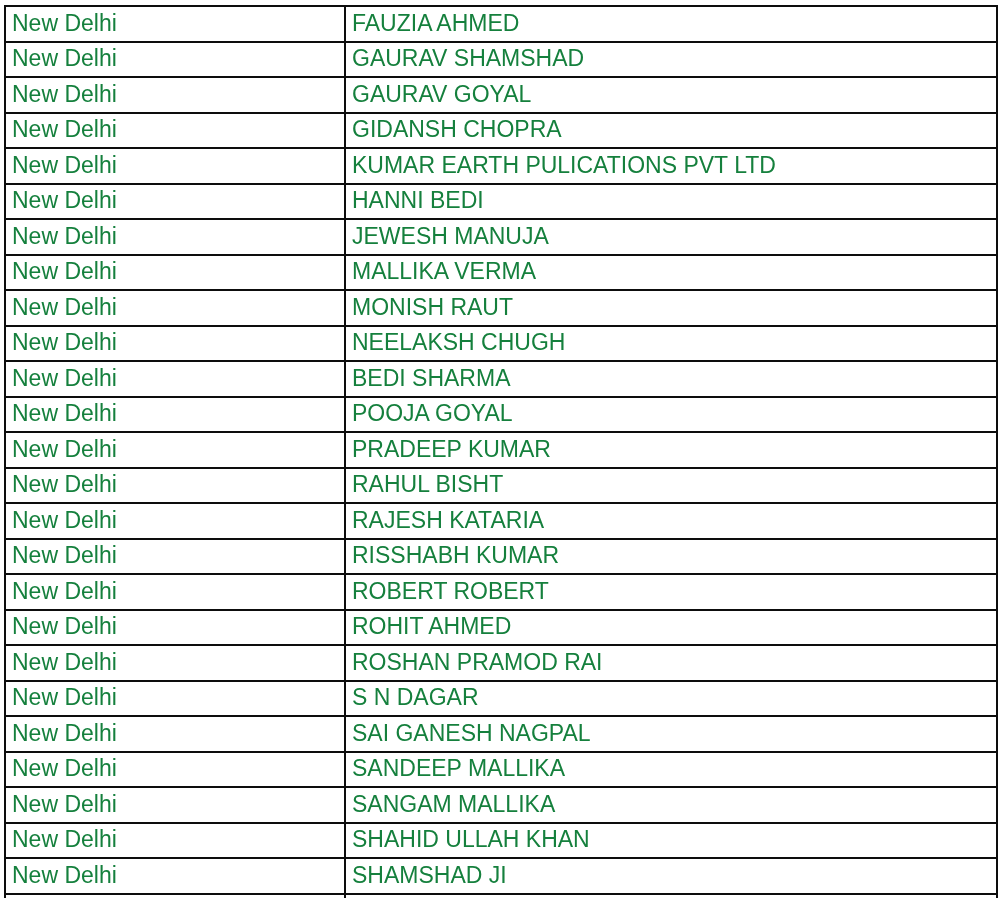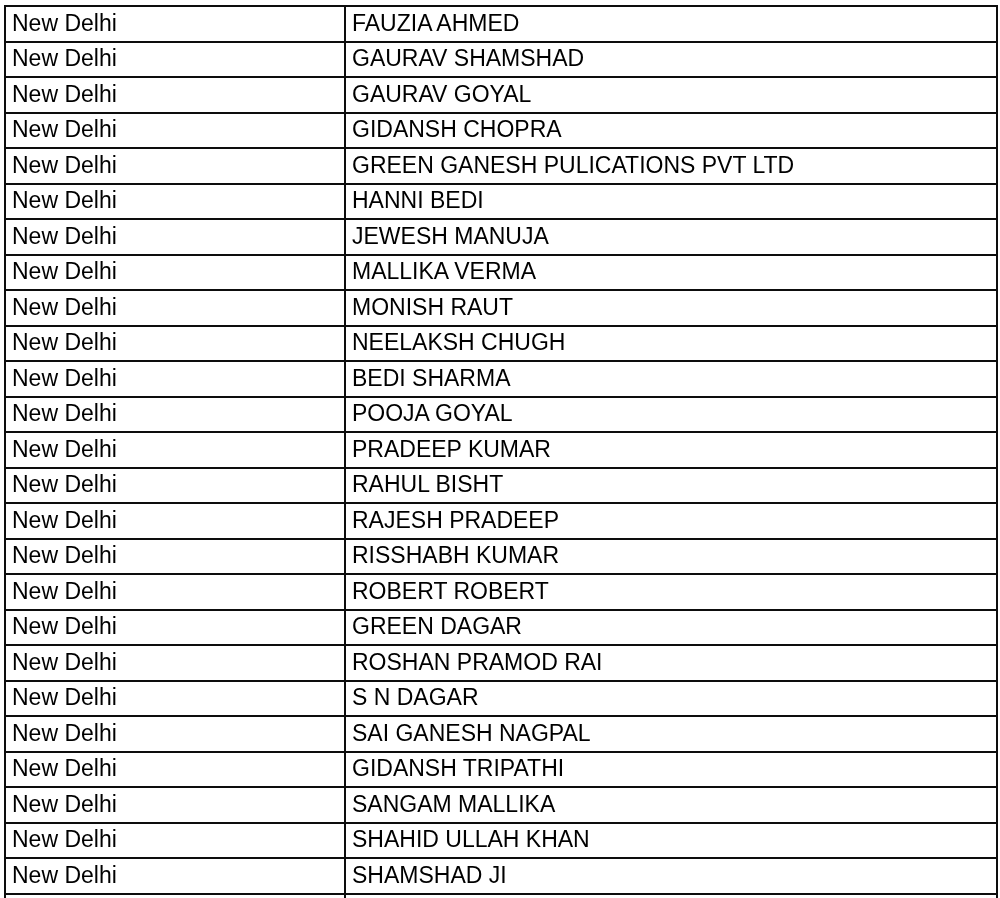--- a/index.html
+++ b/index.html
@@ -29,21 +29,21 @@
   table.grid col.col-city { width: 340px; }
   table.grid col.col-name { width: 652px; }
   table.grid tr {
     height: 35.5px;
   }
   table.grid td {
     border: 2px solid #0d0d0d;
     padding: 0 4px 1px 6px;
     font-size: 23px;
     line-height: 1;
-    color: #000000;
+    color: #15803d;
     vertical-align: middle;
     white-space: nowrap;
     overflow: hidden;
     background: #ffffff;
   }
   table.grid tr.partial {
     height: 42px;
   }
 </style>
 </head>
@@ -67,21 +67,21 @@
         <tr>
           <td>New Delhi</td>
           <td>GAURAV GOYAL</td>
         </tr>
         <tr>
           <td>New Delhi</td>
           <td>GIDANSH CHOPRA</td>
         </tr>
         <tr>
           <td>New Delhi</td>
-          <td>GREEN GANESH PULICATIONS PVT LTD</td>
+          <td>KUMAR EARTH PULICATIONS PVT LTD</td>
         </tr>
         <tr>
           <td>New Delhi</td>
           <td>HANNI BEDI</td>
         </tr>
         <tr>
           <td>New Delhi</td>
           <td>JEWESH MANUJA</td>
         </tr>
         <tr>
@@ -107,49 +107,49 @@
         <tr>
           <td>New Delhi</td>
           <td>PRADEEP KUMAR</td>
         </tr>
         <tr>
           <td>New Delhi</td>
           <td>RAHUL BISHT</td>
         </tr>
         <tr>
           <td>New Delhi</td>
-          <td>RAJESH PRADEEP</td>
+          <td>RAJESH KATARIA</td>
         </tr>
         <tr>
           <td>New Delhi</td>
           <td>RISSHABH KUMAR</td>
         </tr>
         <tr>
           <td>New Delhi</td>
           <td>ROBERT ROBERT</td>
         </tr>
         <tr>
           <td>New Delhi</td>
-          <td>GREEN DAGAR</td>
+          <td>ROHIT AHMED</td>
         </tr>
         <tr>
           <td>New Delhi</td>
           <td>ROSHAN PRAMOD RAI</td>
         </tr>
         <tr>
           <td>New Delhi</td>
           <td>S N DAGAR</td>
         </tr>
         <tr>
           <td>New Delhi</td>
           <td>SAI GANESH NAGPAL</td>
         </tr>
         <tr>
           <td>New Delhi</td>
-          <td>GIDANSH TRIPATHI</td>
+          <td>SANDEEP MALLIKA</td>
         </tr>
         <tr>
           <td>New Delhi</td>
           <td>SANGAM MALLIKA</td>
         </tr>
         <tr>
           <td>New Delhi</td>
           <td>SHAHID ULLAH KHAN</td>
         </tr>
         <tr>

